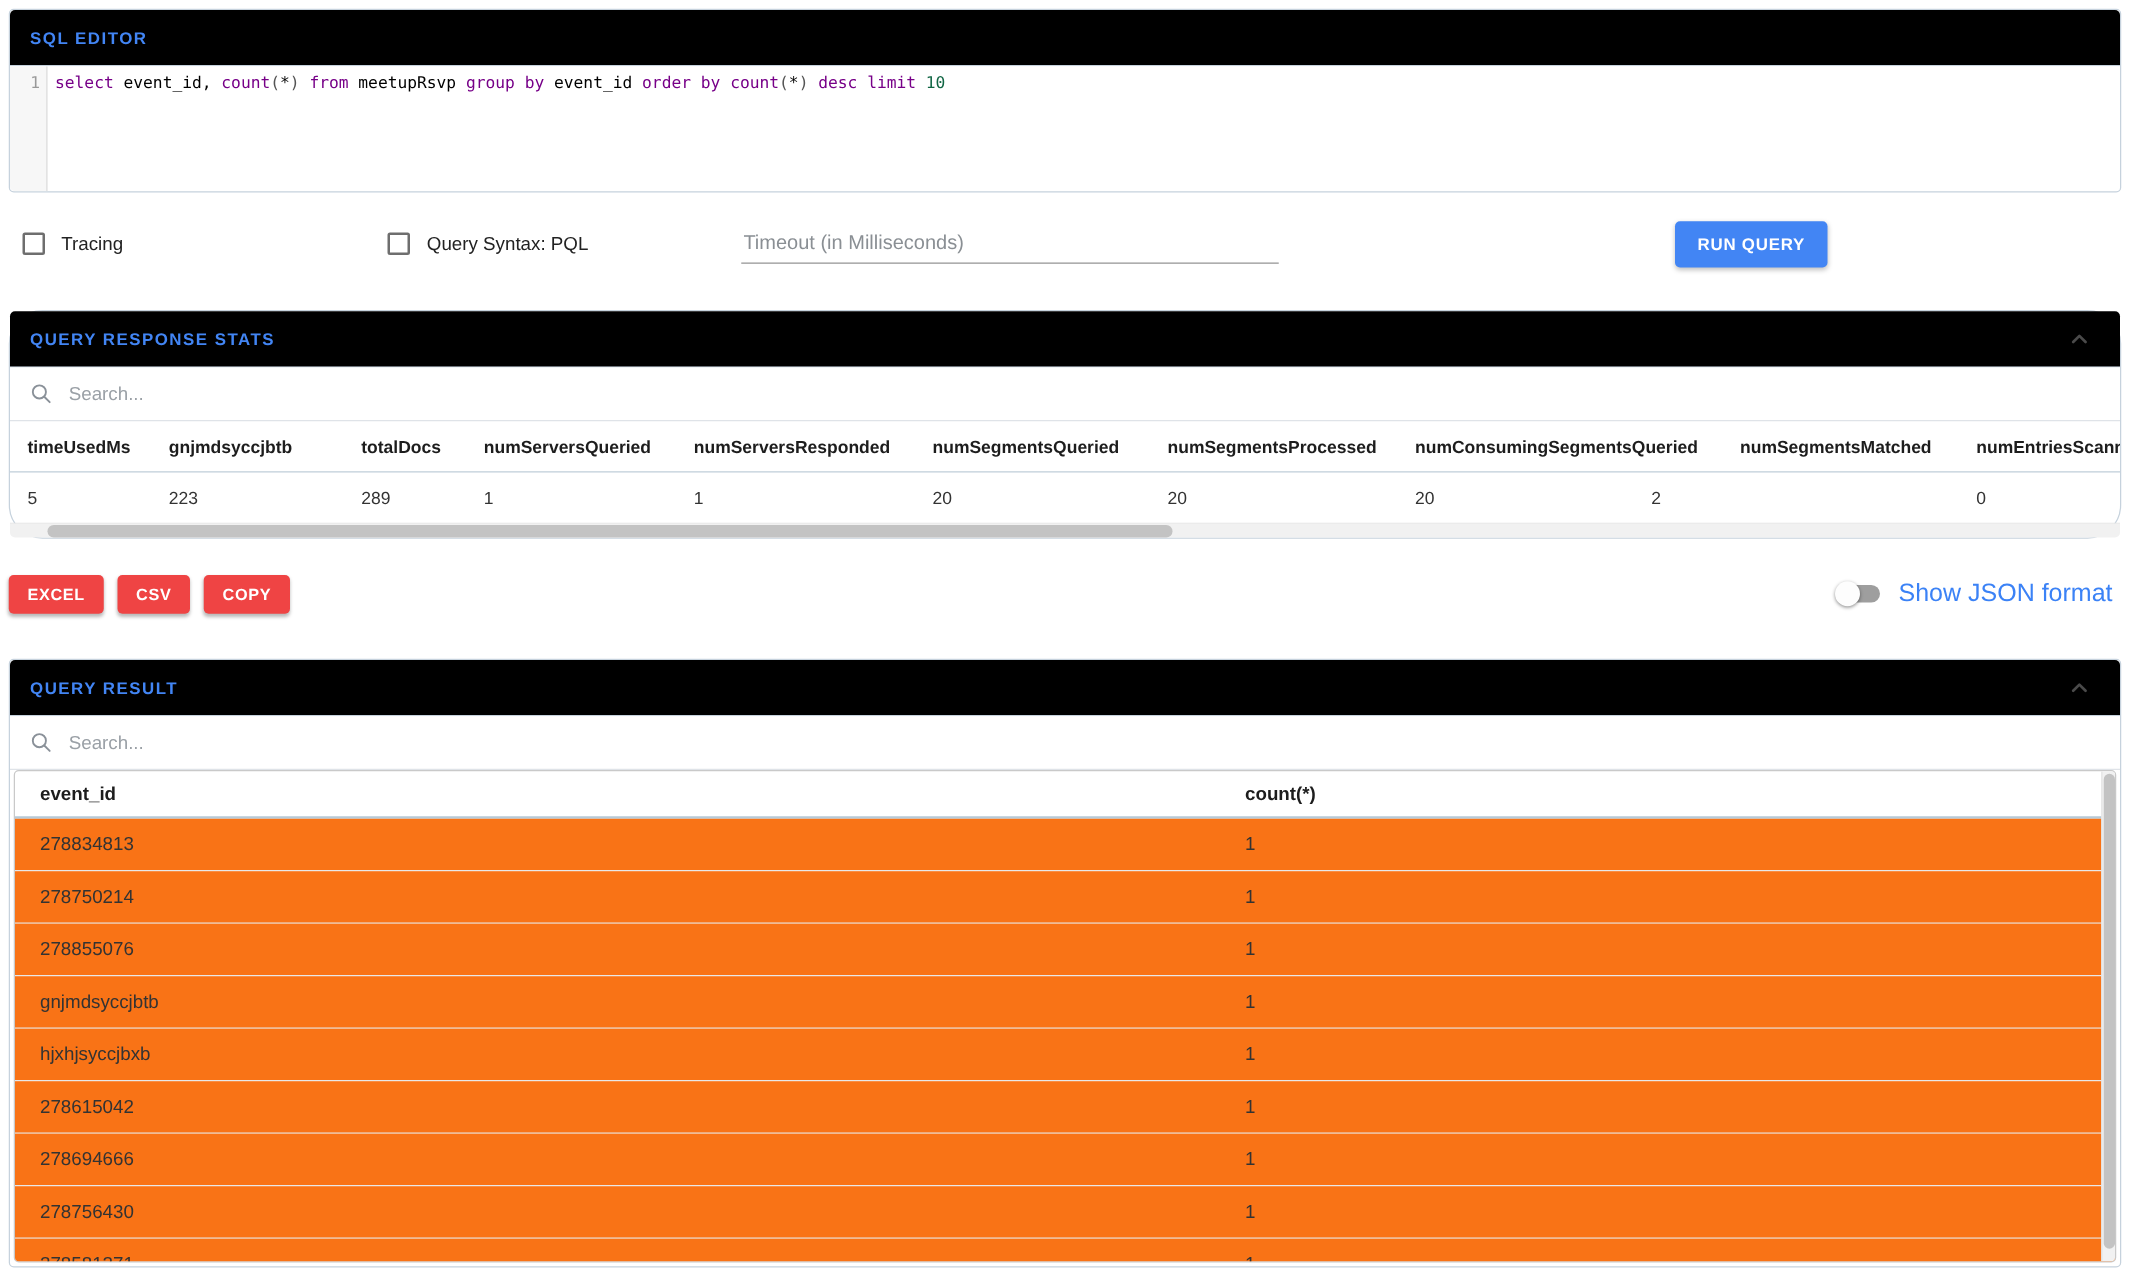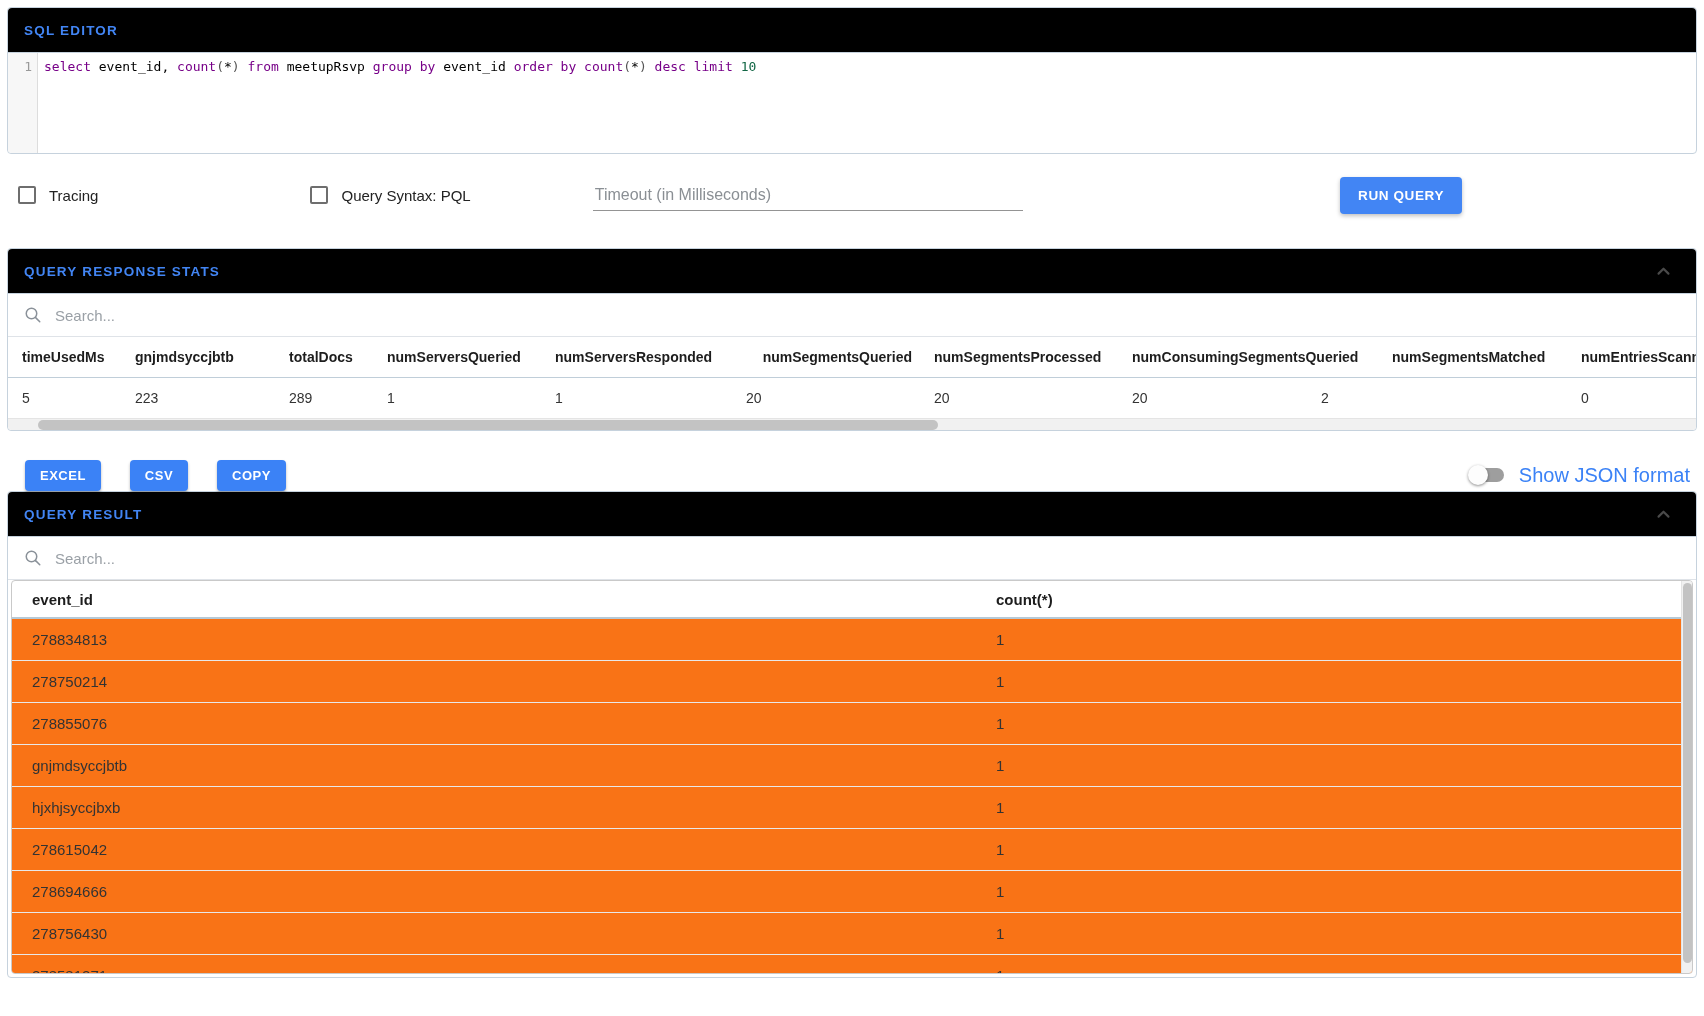--- a/index.html
+++ b/index.html
@@ -50,43 +50,43 @@
 
   
   .search-row { display:flex; align-items:center; height:43px; border-bottom:1px solid #dfe3e8; padding-left:16px; }
   .search-input {
     border:none; outline:none; font-size:15px; margin-left:11px; flex:1; color:#333;
     background:transparent; font-family:"Liberation Sans", sans-serif;
   }
   .search-input::placeholder { color:#9aa0a6; }
 
   
-  #stats-panel { margin-top:32px; }
+  #stats-panel { margin-top:32px;border-radius:27px; }
   .stats-clip { overflow:hidden; }
   .trow { display:flex; width:1790px; }
   .cell { flex:none; font-size:14px; padding:12px 8px 12px 14px; white-space:nowrap; overflow:hidden; }
   .th { font-weight:700; color:#1d1d1d; }
   #stats-head { border-bottom:1px solid #c0ced9; }
   .hscroll { height:12px; background:#f1f1f1; position:relative; border-top:1px solid #e4e4e4; border-radius:0 0 4px 4px; }
   .hscroll .thumb { position:absolute; left:30px; top:1px; width:900px; height:10px; background:#c3c3c3; border-radius:5px; }
 
   
   .export-row { display:flex; align-items:center; margin:28px 14px 0 7px; height:32px; }
   .exp-btn {
-    background:#3b82f6; color:#fff; border:none; border-radius:4px; font-size:13px;
+    background:#ef4444; color:#fff; border:none; border-radius:4px; font-size:13px;
     font-weight:600; letter-spacing:.5px; padding:8px 15px; margin-right:11px;
-    box-shadow:0 2px 3px rgba(0,0,0,.28); cursor:pointer; font-family:"Liberation Sans", sans-serif;margin-left:18px;
+    box-shadow:0 2px 3px rgba(0,0,0,.28); cursor:pointer; font-family:"Liberation Sans", sans-serif;
   }
   .switch { position:relative; width:38px; height:22px; margin-left:auto; cursor:pointer; flex:none; }
   .switch .track { position:absolute; left:3px; top:4px; width:33px; height:14px; border-radius:7px; background:#9e9e9e; }
   .switch .knob  { position:absolute; left:0; top:1px; width:20px; height:20px; border-radius:50%; background:#fdfdfd; box-shadow:0 1px 3px rgba(0,0,0,.45); }
   .toggle-label { font-size:20px; color:#3b82f6; margin-left:13px; }
 
   
-  #result-panel { }
+  #result-panel { margin-top:36px; }
   .result-outer { margin:0 3px 3px; border:1px solid #c9c9c9; border-radius:4px; height:394px; overflow:hidden; position:relative; }
   .result-head { display:flex; align-items:center; height:38px; border-bottom:2px solid #b6c9d6; }
   .rcell { flex:none; font-size:15px; padding-left:20px; white-space:nowrap; overflow:hidden; }
   .rrow { display:flex; height:42px; line-height:42px; border-bottom:1px solid #e8e8e8; background:#f97316; }
   .rrow.alt { background:#f97316; }
   .vscroll { position:absolute; right:0; top:0; bottom:0; width:11px; background:#f1f1f1; border-left:1px solid #e4e4e4; }
   .vscroll .thumb { position:absolute; left:1px; top:2px; width:9px; height:380px; background:#c3c3c3; border-radius:5px; }
 </style>
 </head>
 <body>
@@ -132,21 +132,21 @@
       </svg>
     <input class="search-input" placeholder="Search..." style="">
   </div>
   <div class="stats-clip">
     <div class="trow" id="stats-head">
         <div class="cell th" style="width: 113px;">timeUsedMs</div>
         <div class="cell th" style="width: 154px;">gnjmdsyccjbtb</div>
         <div class="cell th" style="width: 98px;">totalDocs</div>
         <div class="cell th" style="width: 168px;">numServersQueried</div>
         <div class="cell th" style="width: 191px;">numServersResponded</div>
-        <div class="cell th" style="width: 188px; text-align: right;">numSegmentsQueried</div>
+        <div class="cell th" style="width: 188px;">numSegmentsQueried</div>
         <div class="cell th" style="width: 198px;">numSegmentsProcessed</div>
         <div class="cell th" style="width: 260px;">numConsumingSegmentsQueried</div>
         <div class="cell th" style="width: 189px;">numSegmentsMatched</div>
         <div class="cell th" style="width: 231px;">numEntriesScanned</div>
       </div>
     <div class="trow" id="stats-values">
         <div class="cell" style="width: 113px;">5</div>
         <div class="cell" style="width: 154px;">223</div>
         <div class="cell" style="width: 98px;">289</div>
         <div class="cell" style="width: 168px;">1</div>

